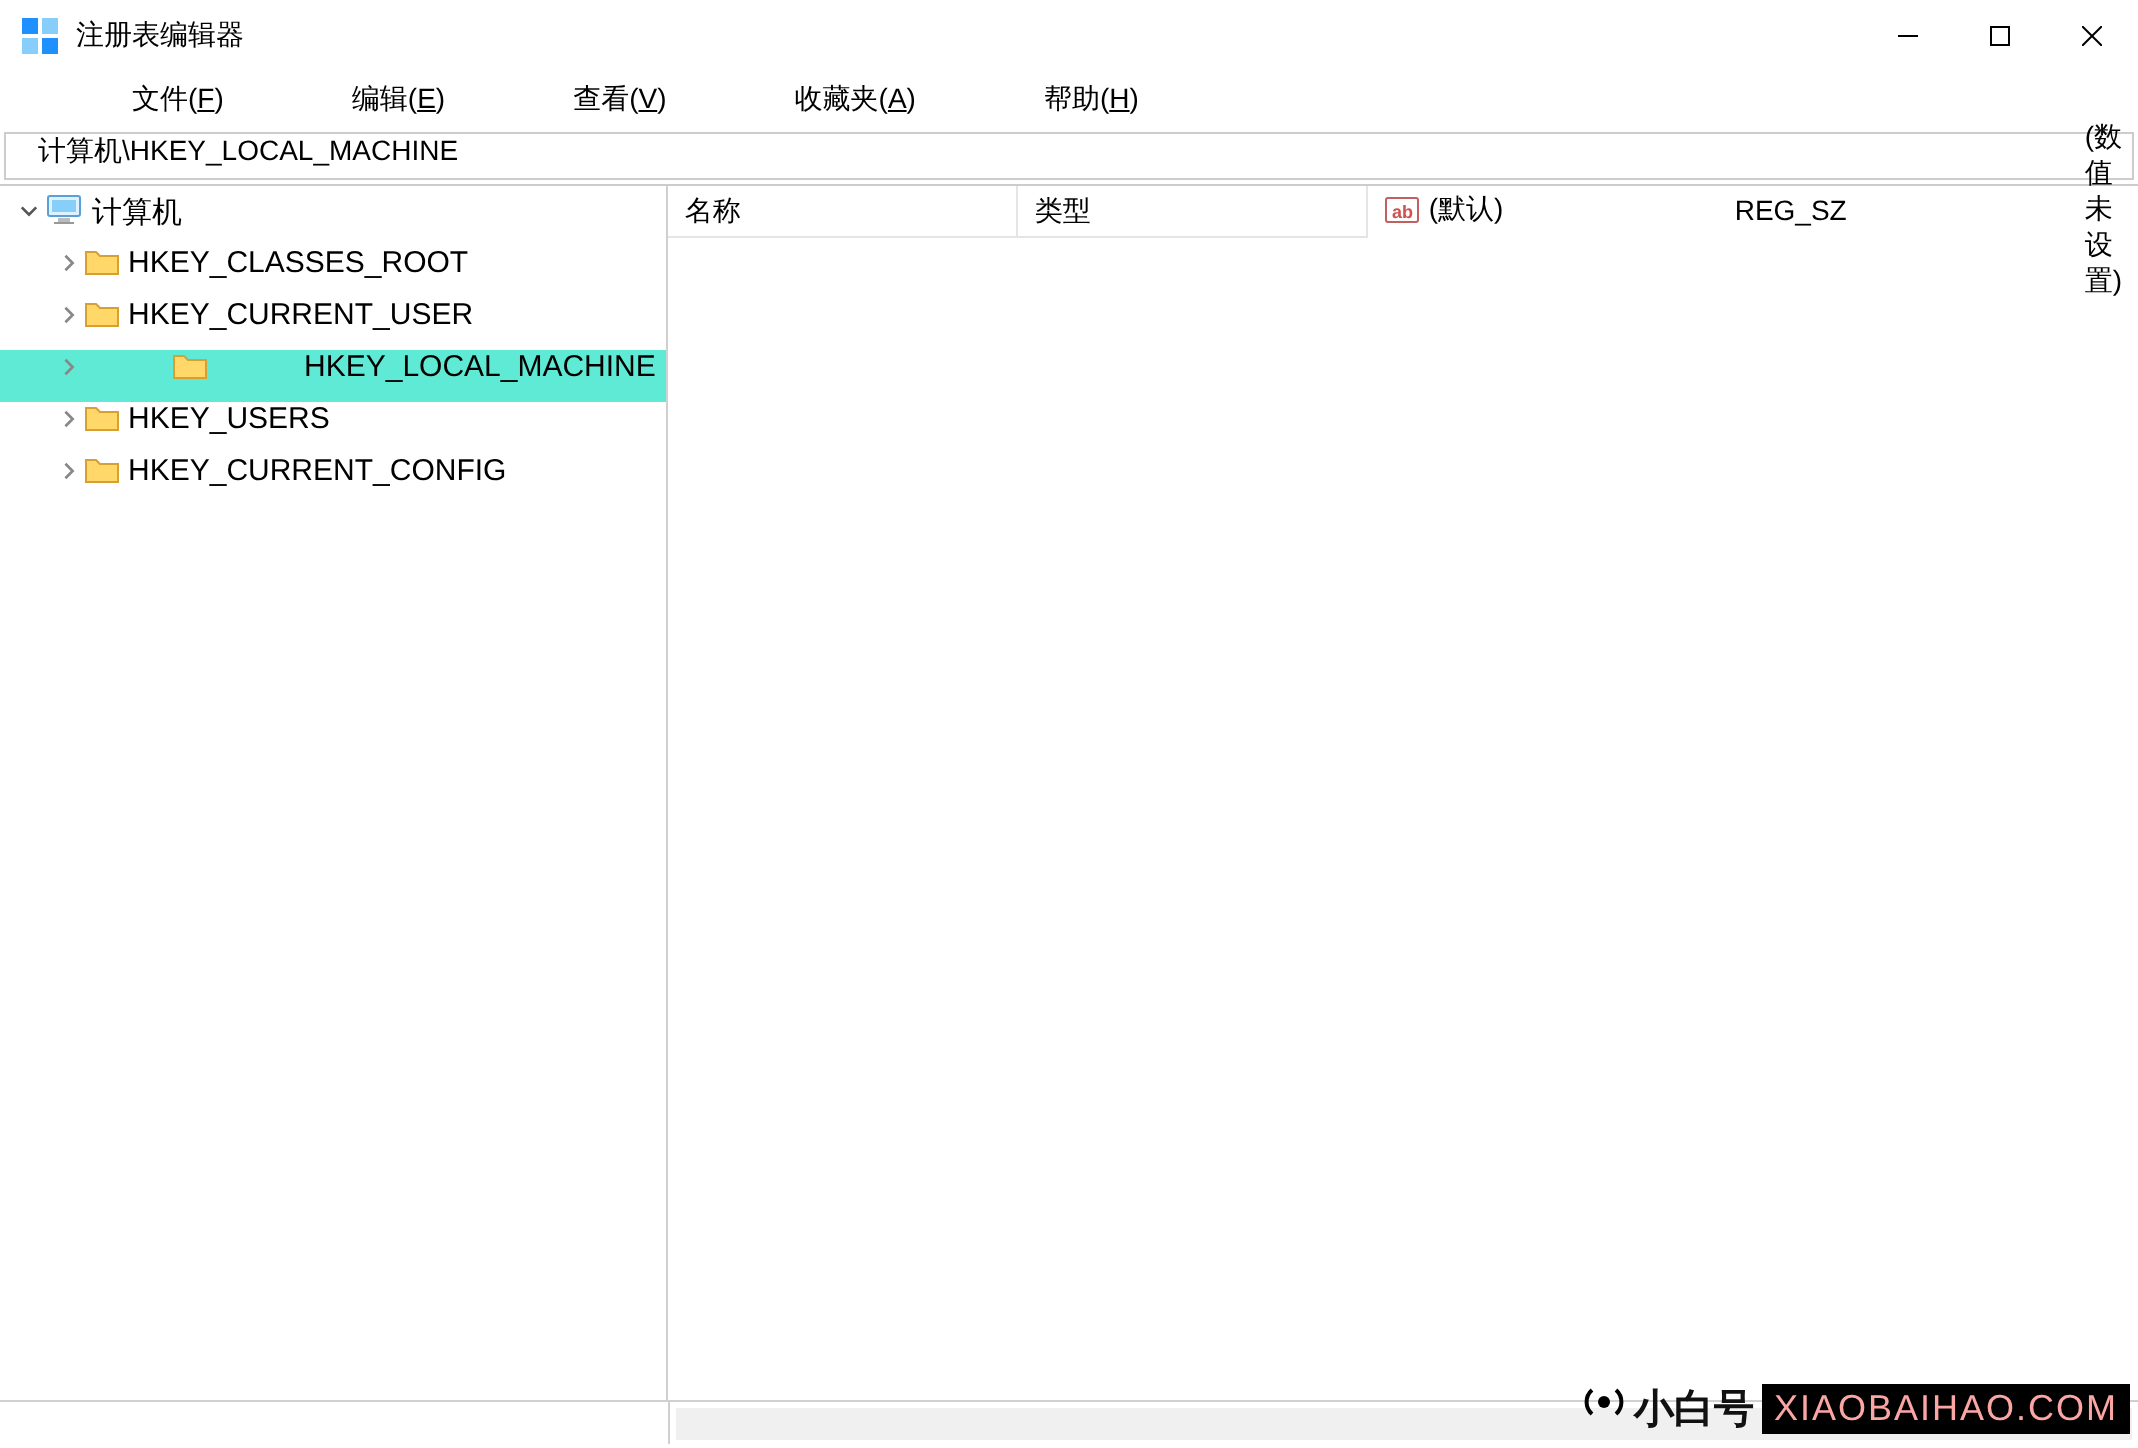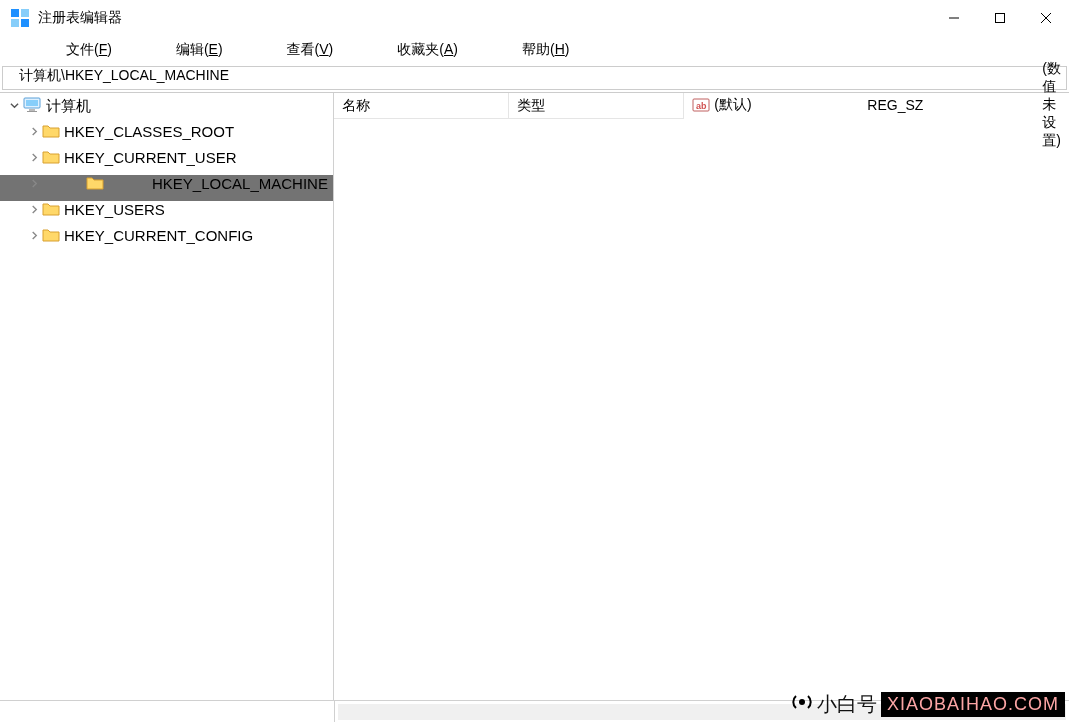--- a/index.html
+++ b/index.html
@@ -9,21 +9,21 @@
 .titlebar-title { font-size:14px; color:#000000; flex:1; }
 .window-controls { display:flex; height:100%; }
 .window-btn { width:46px; height:36px; display:flex; align-items:center; justify-content:center; color:#000; }
 .menubar { height:28px; display:flex; align-items:center; padding-left:10px; font-size:14px; background:#fff; }
 .menu-item { padding:3px 8px; cursor:default;margin-left:48px; }
 .underline { text-decoration:underline; }
 .address-bar { height:24px; border:1px solid #ccc; margin:2px 2px 0 2px; display:flex; align-items:flex-start; padding:0 16px; font-size:14px; }
 .content { display:flex; height:calc(724px - 36px - 28px - 30px - 22px); border-top:1px solid #ccc; margin-top:2px; }
 .tree-pane { width:335px; border-right:1px solid #d0d0d0; padding-top:4px; overflow:hidden; }
 .tree-row { display:flex; align-items:flex-start; height:26px; font-size:15px; }
-.tree-row.selected { background:#737373;gap:44px; }
+.tree-row.selected { background:#5eead4;gap:44px; }
 .expander { width:16px; height:16px; display:flex; align-items:center; justify-content:center; color:#666; cursor:pointer; }
 .expander svg { width:9px; height:9px; }
 .folder-icon { width:18px; height:16px; margin-right:4px; }
 .computer-icon { width:20px; height:16px; margin-right:4px; }
 .indent-0 { padding-left:6px; }
 .indent-1 { padding-left:26px; }
 .list-pane { flex:1; display:flex; flex-direction:row; }
 .list-header { display:flex; height:26px; border-bottom:1px solid #e5e5e5; }
 .list-header-cell { padding:4px 8px; font-size:14px; border-right:1px solid #e5e5e5; }
 .col-name { width:175px; }
@@ -31,21 +31,21 @@
 .col-data { flex:1; }
 .list-body { flex:1; }
 .list-row { display:flex; height:24px; align-items:center; font-size:14px; }
 .list-cell { padding:10px 8px; display:flex; align-items:center; }
 .value-icon { width:18px; height:18px; margin-right:4px; }
 .statusbar { height:22px; border-top:1px solid #d0d0d0; display:flex; align-items:center; }
 .statusbar-spacer { width:335px; height:100%; border-right:1px solid #d0d0d0; }
 .scrollbar-strip { flex:1; height:16px; background:#f0f0f0; margin:3px; position:relative; }
 .watermark { position:absolute; right:4px; bottom:4px; display:flex; align-items:center; font-size:20px; color:#111; pointer-events:none; }
 .watermark .wm-icon { margin-right:2px; }
-.watermark .wm-cn { font-weight:400;text-align:center; }
+.watermark .wm-cn { font-weight:700;text-align:center; }
 .watermark .wm-en { background:#000; color:#fca5a5; padding:2px 6px; margin-left:4px; font-size:18px; letter-spacing:1px; }
 </style>
 </head>
 <body>
 
 <div class="titlebar">
   <span class="titlebar-icon">
     <svg viewBox="0 0 20 20">
         <rect x="1" y="1" width="8" height="8" fill="#1e90ff"></rect>
         <rect x="11" y="1" width="8" height="8" fill="#87cefa"></rect>

